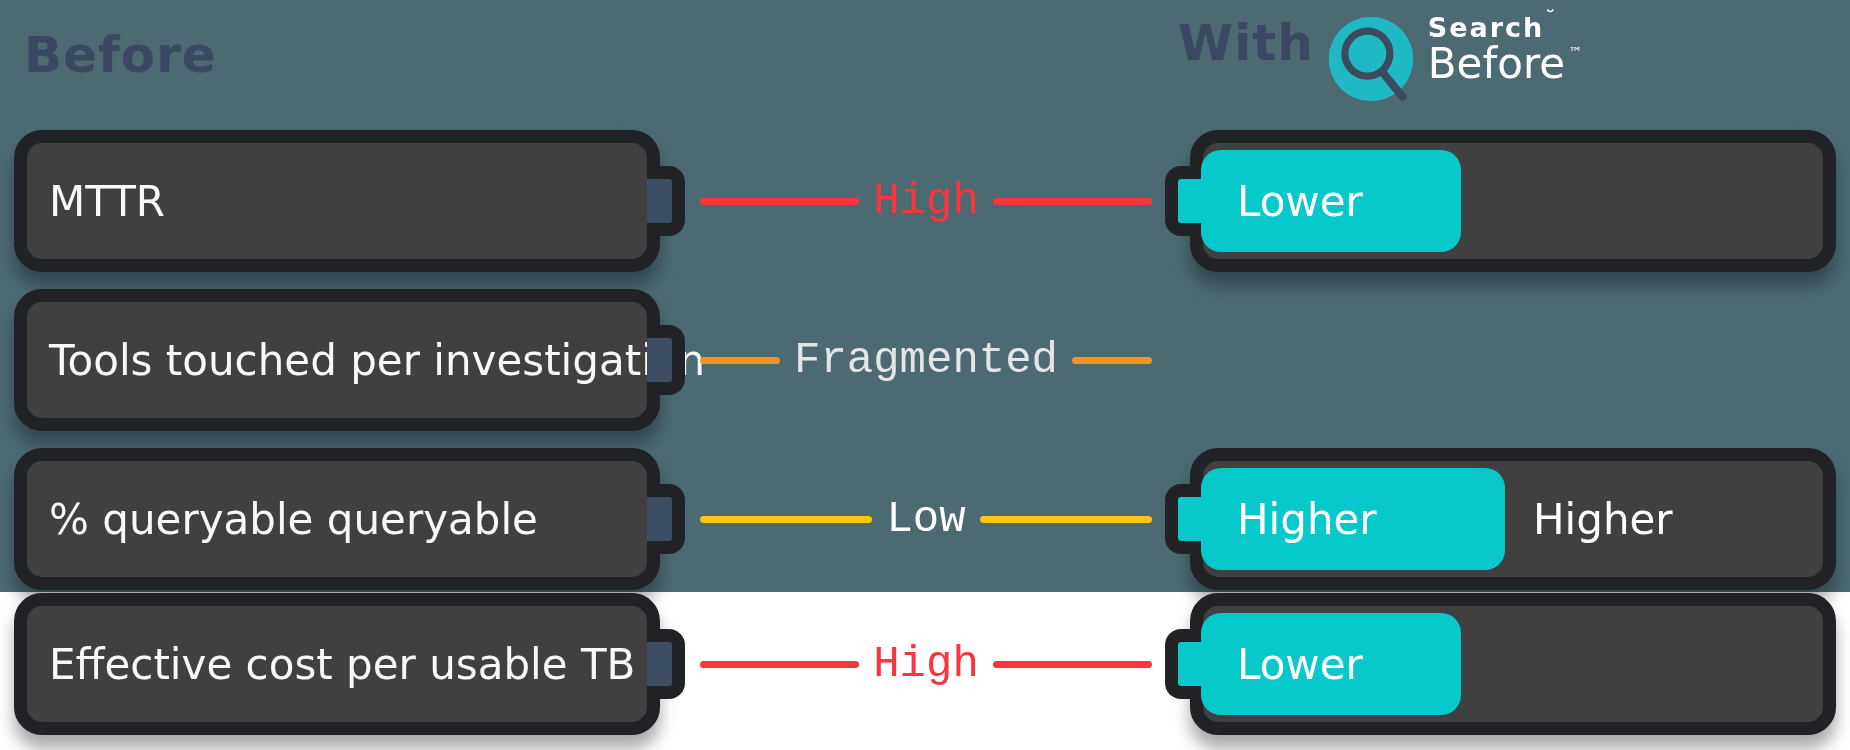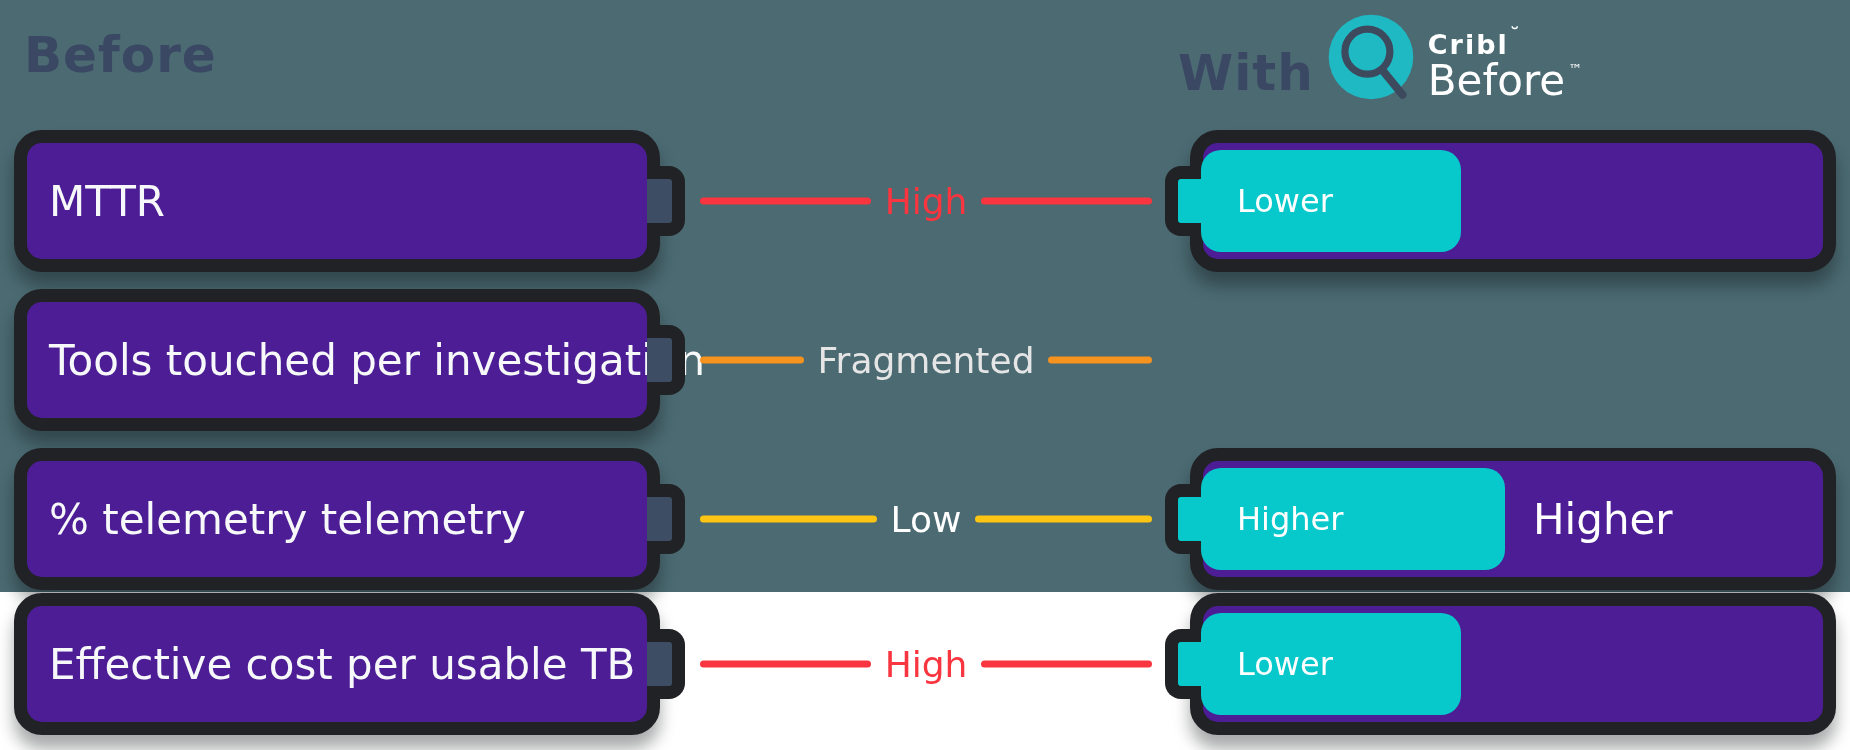--- a/index.html
+++ b/index.html
@@ -9,76 +9,76 @@
   }
   .canvas{
     position:relative;width:1850px;height:592px;background:#4B6A72;
   }
   
   .hdr-left{
     position:absolute;left:24px;top:26px;
     font-size:50px;font-weight:600;letter-spacing:1px;color:#3A4864;
   }
   .hdr-right{
-    position:absolute;left:1178px;top:2px;height:100px;
-    display:flex;align-items:flex-end;gap:12px;
+    position:absolute;left:1178px;top:14px;height:100px;
+    display:flex;align-items:flex-start;gap:12px;
   }
   .with-label{font-size:50px;font-weight:600;letter-spacing:1px;color:#3A4864;}
   .logo-svg{display:block;}
   .wordmark{color:#FFFFFF;line-height:1;}
   .brand-row{font-size:27px;font-weight:700;letter-spacing:2px;display:flex;}
   .breve{font-size:20px;position:relative;top:-6px;left:1px;}
   .product-row{font-size:42px;font-weight:500;margin-top:2px;display:flex;}
   .tm{font-size:14px;position:relative;top:2px;left:3px;}
   
   .row{position:absolute;left:0;width:1850px;height:142px;}
   .card{
-    position:absolute;top:0;height:116px;background:#4c1d95;
+    position:absolute;top:0;height:116px;background:#404040;
     border:13px solid #212225;border-radius:28px;
     box-shadow:0 14px 16px rgba(10,12,14,0.35);
   }
   .left-card{left:14px;width:620px;display:flex;align-items:center;}
   .metric{margin-left:22px;font-size:42px;color:#F6F8F9;white-space:nowrap;}
   .tab{position:absolute;top:50%;transform:translateY(-50%);width:25px;height:44px;border:13px solid #212225;}
   .tab-r{right:-38px;background:#3D4D63;border-left:none;border-radius:0 16px 16px 0;}
   .tab-l{left:-38px;background:#07C8CB;border-right:none;border-radius:16px 0 0 16px;}
   .right-card{left:1190px;width:620px;}
   .pill{
     position:absolute;left:-2px;top:7px;height:102px;background:#07C8CB;
     border-radius:20px;display:flex;align-items:center;
   }
-  .pill-label{margin-left:36px;font-size:32px;color:#FFFFFF;white-space:nowrap;}
+  .pill-label{margin-left:36px;font-size:42px;color:#FFFFFF;white-space:nowrap;}
   .extra-label{
     position:absolute;left:330px;top:0;height:116px;display:flex;align-items:center;
     font-size:42px;color:#FFFFFF;white-space:nowrap;
   }
   .connector{
     position:absolute;left:700px;width:452px;top:71px;transform:translateY(-50%);
     display:flex;align-items:center;gap:14px;
   }
   .line{flex:1;height:7px;border-radius:4px;}
-  .conn-label{font-size:36px;font-weight:500;white-space:nowrap;}
+  .conn-label{font-size:44px;font-weight:500;white-space:nowrap;font-family:Liberation Mono, monospace;}
 </style>
 </head>
 <body>
 
 <div class="canvas">
 
   <div class="hdr-left">Before</div>
 
   <div class="hdr-right">
     <span class="with-label">With</span>
     <svg class="logo-svg" width="90" height="90" viewBox="0 0 100 100">
       <circle cx="50" cy="50" r="47" fill="#1FB9C4"></circle>
       <circle cx="46" cy="44" r="25" fill="none" stroke-width="8" stroke="#3D4A5E"></circle>
       <line x1="63" y1="65" x2="85" y2="92" stroke-width="9" stroke-linecap="round" stroke="#3D4A5E"></line>
     </svg>
     <div class="wordmark">
       <div class="brand-row">
-        <span>Cribl</span>
+        <span>Search</span>
         <span class="breve">˘</span>
       </div>
       <div class="product-row">
         <span>Before</span>
         <span class="tm">™</span>
       </div>
     </div>
   </div>
 
   <div class="row" style="top:130px">
@@ -107,21 +107,21 @@
     </div>
     <div class="connector">
       <div class="line" style="background: rgb(246, 146, 30);"></div>
       <span class="conn-label" style="color: #e5e5e5;">Fragmented</span>
       <div class="line" style="background: rgb(246, 146, 30);"></div>
     </div>
   </div>
 
   <div class="row" style="top:448px">
     <div class="card left-card">
-      <span class="metric">% telemetry telemetry</span>
+      <span class="metric">% queryable queryable</span>
       <div class="tab tab-r"></div>
     </div>
     <div class="connector">
       <div class="line" style="background: rgb(253, 197, 19);"></div>
       <span class="conn-label" style="color: #ffffff;">Low</span>
       <div class="line" style="background: rgb(253, 197, 19);"></div>
     </div>
     <div class="card right-card">
       <div class="tab tab-l"></div>
       <div class="pill" style="width: 49%;">

